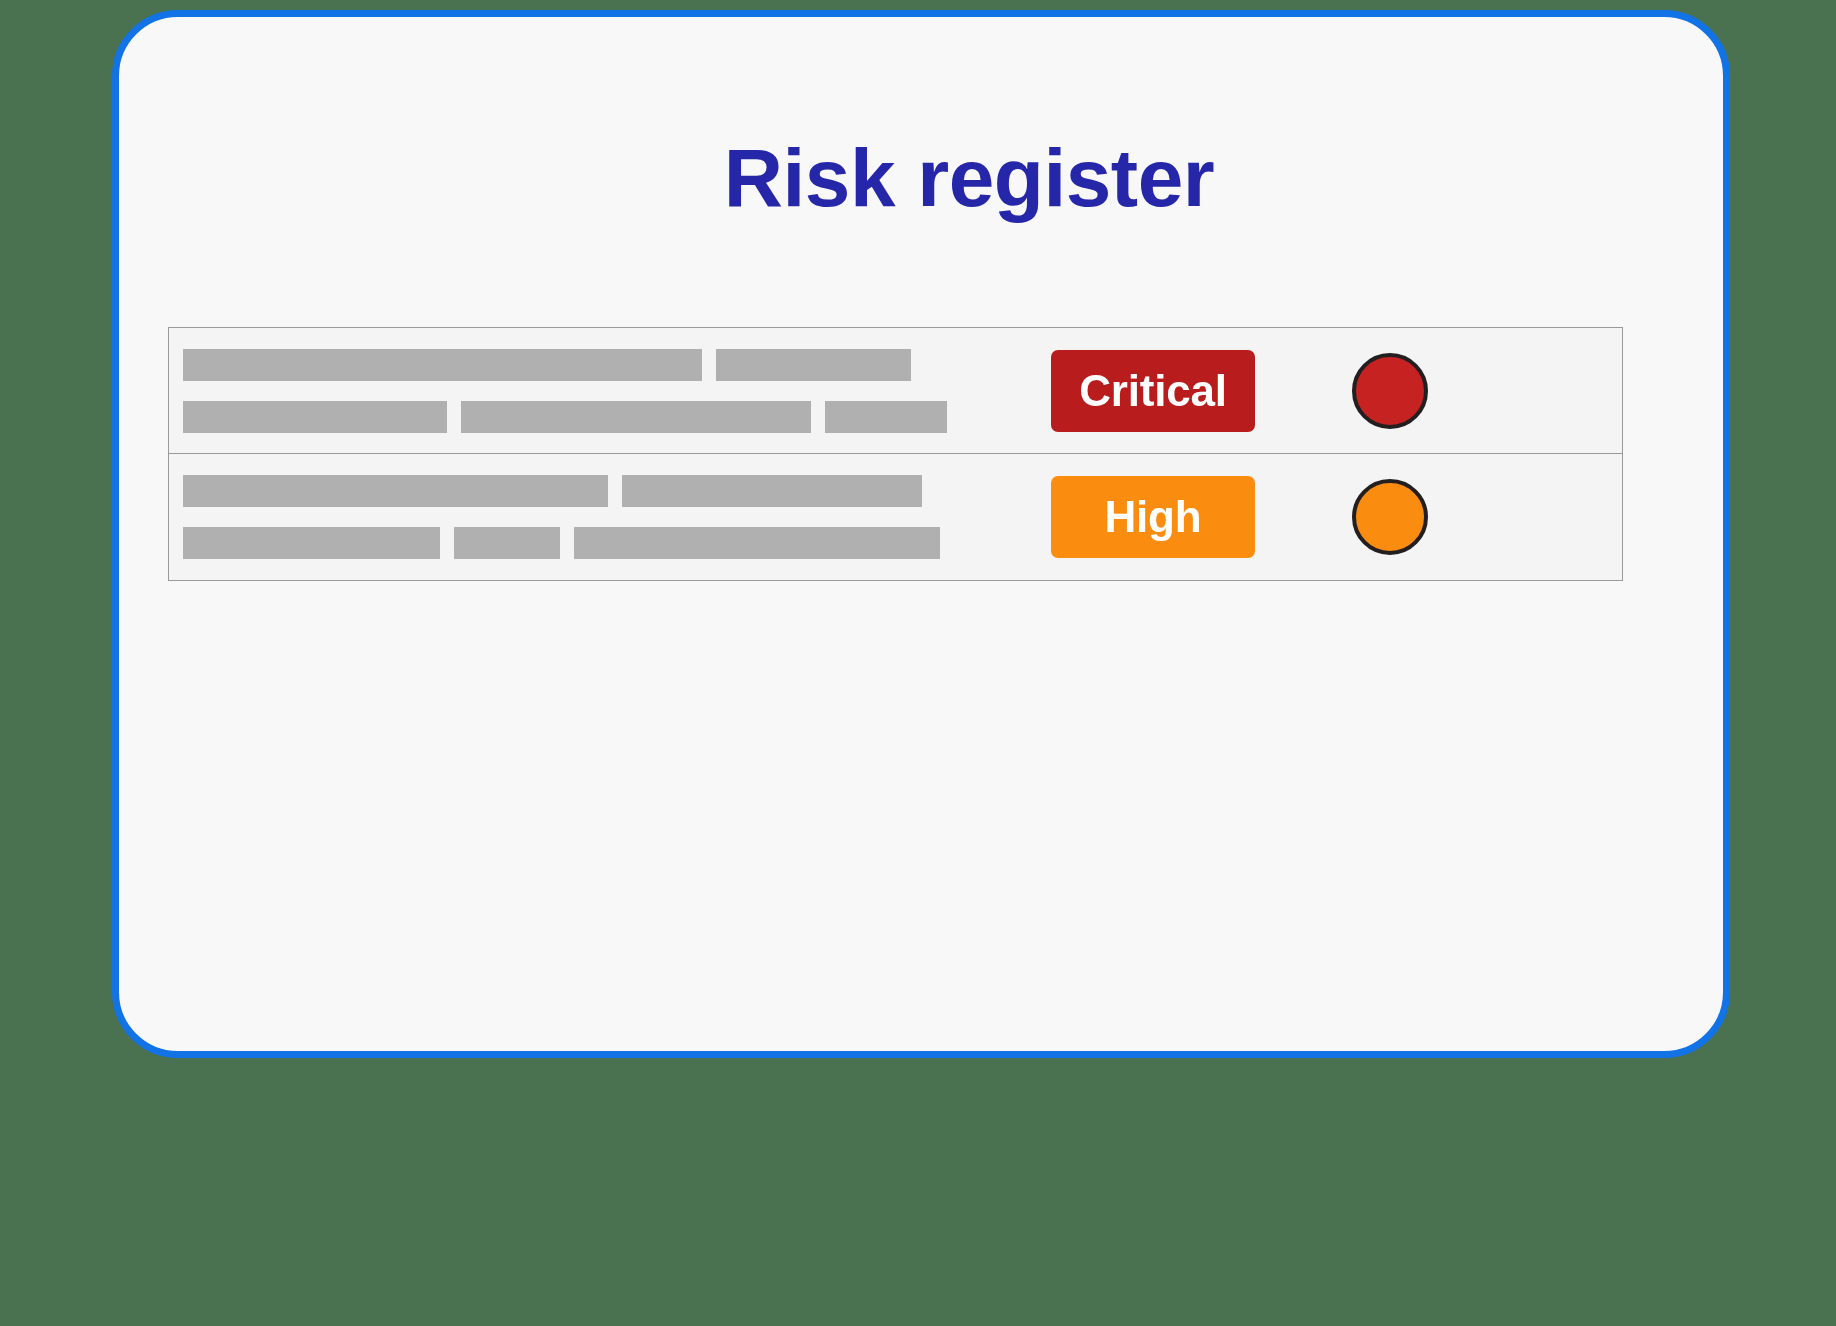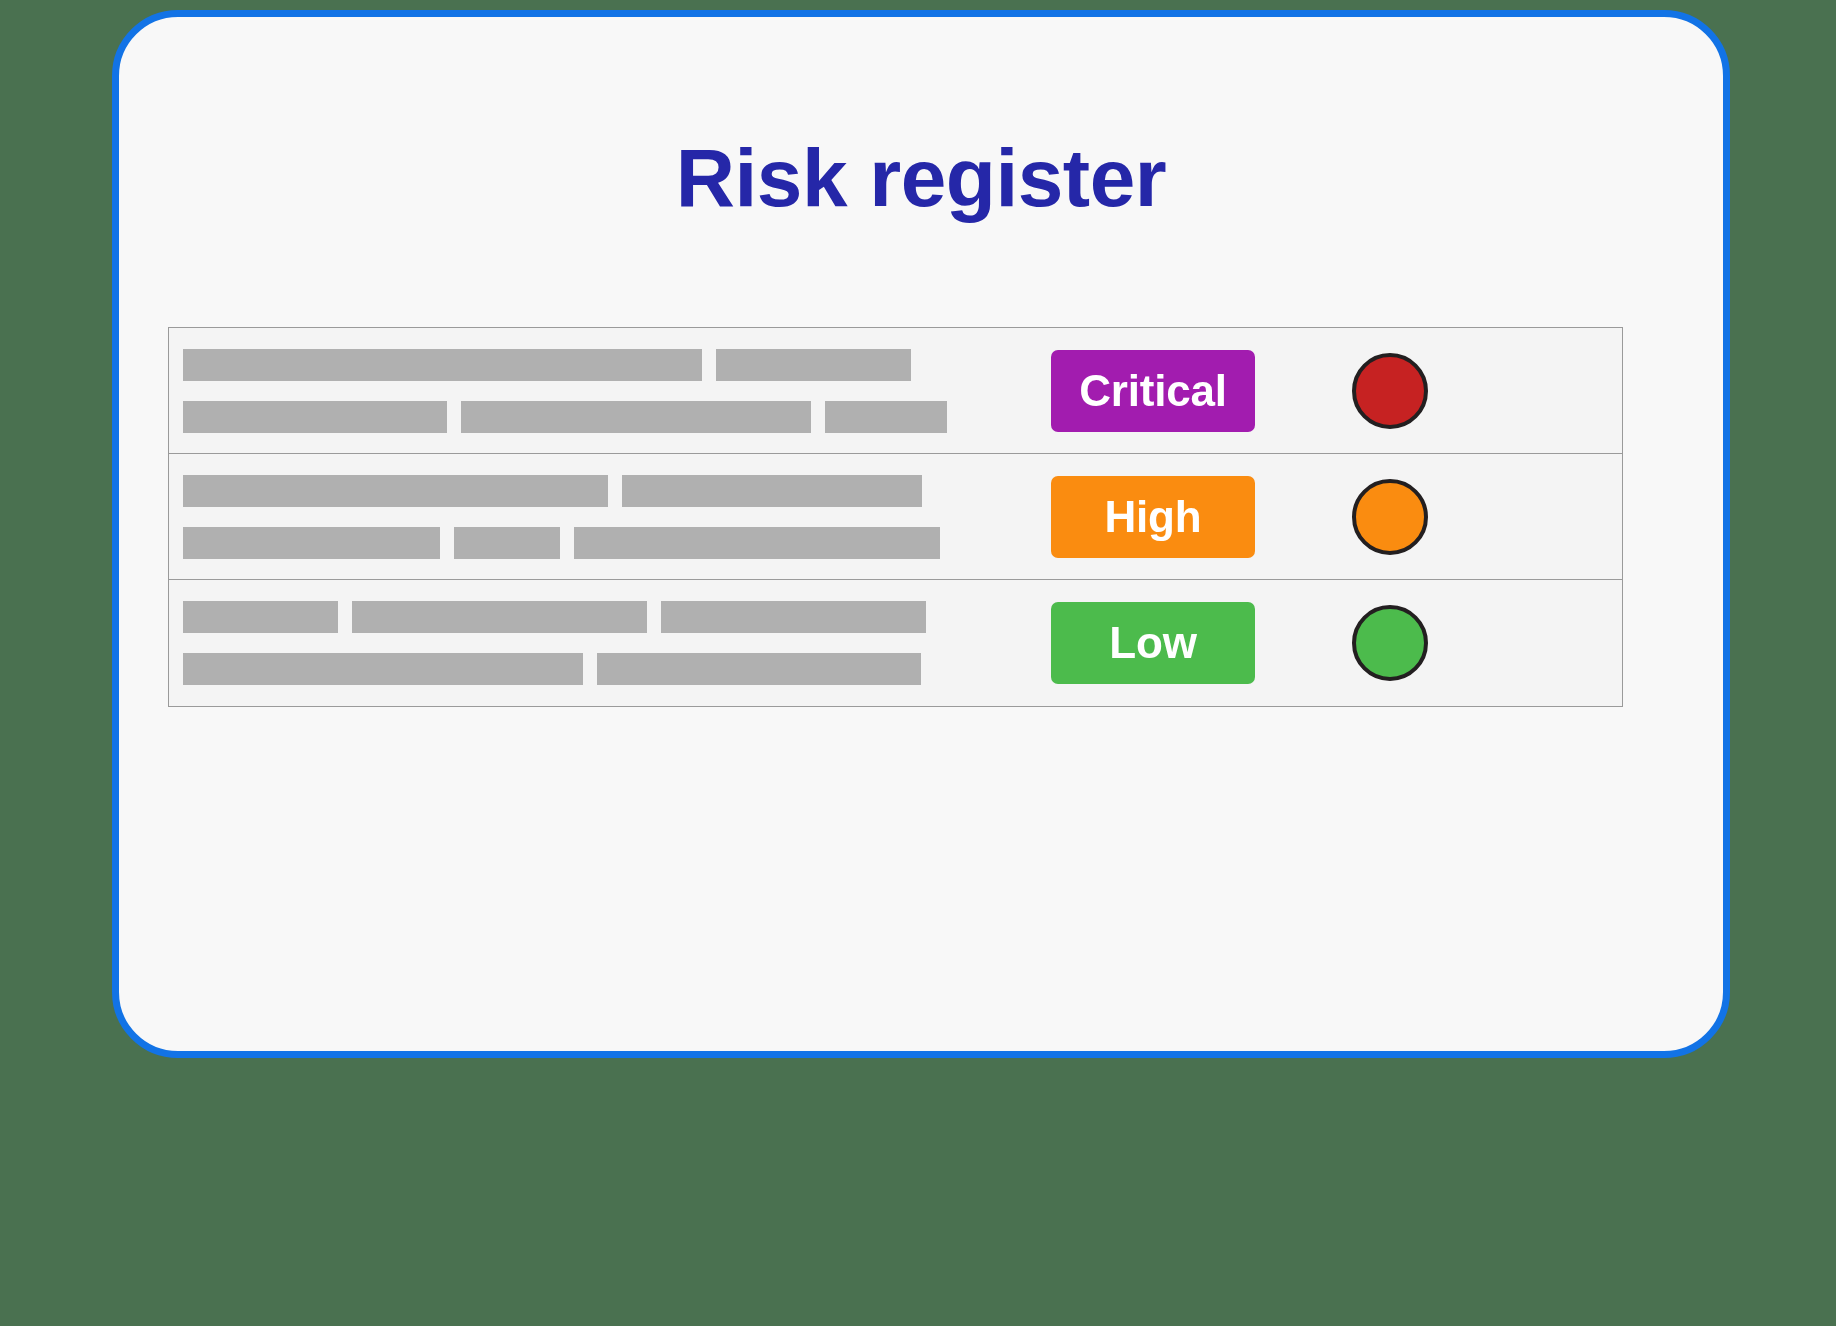--- a/index.html
+++ b/index.html
@@ -131,38 +131,38 @@
     box-sizing: border-box;
   }
 </style>
 </head>
 <body style="background: rgb(74, 113, 80);">
 
 <div id="stage">
 
   <div id="card" style="background: rgb(248, 248, 248); border-color: rgb(18, 115, 230);">
 
-    <div id="page-title" style="color: rgb(37, 39, 168);">Risk register</div>
+    <div id="page-title" style="color: rgb(37, 39, 168); margin-left: 48px;">Risk register</div>
 
     <div id="risk-table" style="border-color: rgb(154, 154, 154);">
 
     <div class="risk-row" style="background: rgb(244, 244, 244); border-bottom-color: rgb(154, 154, 154);">
           <div class="skeleton-col">
             <div class="skeleton-line">
               <div class="skeleton-bar" style="width: 519px; background: rgb(176, 176, 176);"></div>
               <div class="skeleton-bar" style="width: 195px; background: rgb(176, 176, 176);"></div>
             </div>
             <div class="skeleton-line">
               <div class="skeleton-bar" style="width: 264px; background: rgb(176, 176, 176);"></div>
               <div class="skeleton-bar" style="width: 350px; background: rgb(176, 176, 176);"></div>
               <div class="skeleton-bar" style="width: 122px; background: rgb(176, 176, 176);"></div>
             </div>
           </div>
           <div class="badge-col">
-            <div class="severity-badge" style="background: #a21caf;">Critical</div>
+            <div class="severity-badge" style="background: #b91c1c;">Critical</div>
           </div>
           <div class="indicator-col">
             <div class="status-dot" style="background: rgb(198, 34, 34); border-color: rgb(35, 31, 32);"></div>
           </div>
         </div>
         <div class="risk-row" style="background: rgb(244, 244, 244); border-bottom-color: rgb(154, 154, 154); justify-content: space-between;">
           <div class="skeleton-col">
             <div class="skeleton-line">
               <div class="skeleton-bar" style="width: 425px; background: rgb(176, 176, 176);"></div>
               <div class="skeleton-bar" style="width: 300px; background: rgb(176, 176, 176);"></div>
@@ -173,36 +173,17 @@
               <div class="skeleton-bar" style="width: 366px; background: rgb(176, 176, 176);"></div>
             </div>
           </div>
           <div class="badge-col">
             <div class="severity-badge" style="background: rgb(250, 140, 16);">High</div>
           </div>
           <div class="indicator-col">
             <div class="status-dot" style="background: rgb(250, 140, 16); border-color: rgb(35, 31, 32);"></div>
           </div>
         </div>
-        <div class="risk-row" style="background: rgb(244, 244, 244); border-bottom-color: rgb(154, 154, 154);">
-          <div class="skeleton-col">
-            <div class="skeleton-line">
-              <div class="skeleton-bar" style="width: 155px; background: rgb(176, 176, 176);"></div>
-              <div class="skeleton-bar" style="width: 295px; background: rgb(176, 176, 176);"></div>
-              <div class="skeleton-bar" style="width: 265px; background: rgb(176, 176, 176);"></div>
-            </div>
-            <div class="skeleton-line">
-              <div class="skeleton-bar" style="width: 400px; background: rgb(176, 176, 176);"></div>
-              <div class="skeleton-bar" style="width: 324px; background: rgb(176, 176, 176);"></div>
-            </div>
-          </div>
-          <div class="badge-col">
-            <div class="severity-badge" style="background: rgb(76, 187, 76);">Low</div>
-          </div>
-          <div class="indicator-col">
-            <div class="status-dot" style="background: rgb(76, 187, 76); border-color: rgb(35, 31, 32);"></div>
-          </div>
-        </div>
       </div>
 
   </div>
 
 </div>
 
 </body></html>

